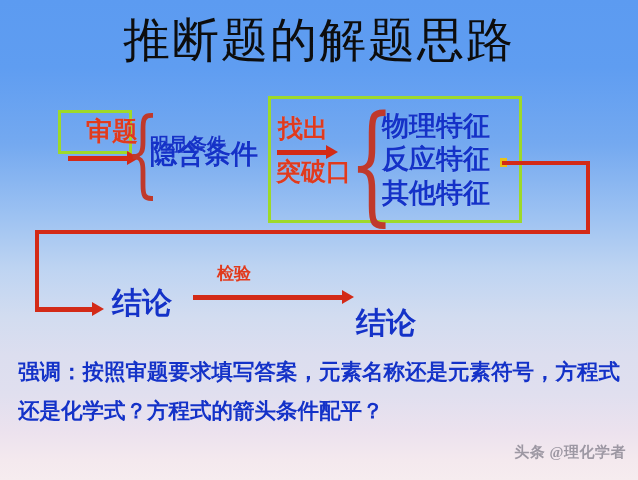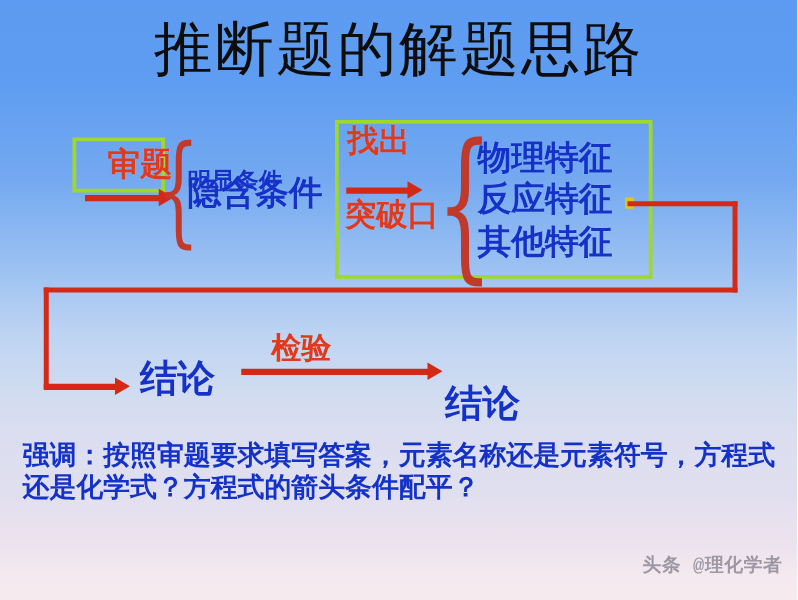--- a/index.html
+++ b/index.html
@@ -63,28 +63,28 @@
     font-family: "DejaVu Sans", "Liberation Sans", sans-serif;
     white-space: nowrap;
     text-shadow: 0 0 1px rgba(255,255,255,0.3);
   }
 
   
   #t-original   { left: 2px;   top: 136px; font-size: 31px; }
   #t-shenti     { left: 66px;  top: 114px; font-size: 26px; margin-left: 20px; }
   #t-cond1      { left: 150px; top: 132px; font-size: 19px; }
   #t-cond2      { left: 150px; top: 136px; font-size: 27px; }
-  #t-zhaochu    { left: 278px; top: 96px; font-size: 25px; }
+  #t-zhaochu    { left: 278px; top: 112px; font-size: 25px; }
   #t-tupokou    { left: 276px; top: 155px; font-size: 25px; }
   #t-feat1      { left: 382px; top: 108px; font-size: 27px; }
   #t-feat2      { left: 382px; top: 141px; font-size: 27px; }
   #t-feat3      { left: 382px; top: 175px; font-size: 27px; }
   #t-tuiduan    { left: 44px;  top: 263px; font-size: 24px; }
   #t-jielun     { left: 112px; top: 283px; font-size: 30px; }
-  #t-jianyan    { left: 217px; top: 262px; font-size: 24px; }
+  #t-jianyan    { left: 217px; top: 262px; font-size: 17px; }
   #t-correct1   { left: 356px; top: 270px; font-size: 30px; }
   #t-correct2   { left: 356px; top: 303px; font-size: 30px; }
 
   
   .green-box {
     position: absolute;
     border: 3px solid #9ed929;
     background: transparent;
     box-sizing: border-box;
   }
@@ -156,37 +156,37 @@
 
   
   #emphasis {
     position: absolute;
     left: 18px;
     top: 352px;
     width: 612px;
     color: #1432c8;
     font-weight: bold;
     font-size: 21.5px;
-    line-height: 26px;
+    line-height: 39px;
     font-family: "DejaVu Sans", "Liberation Sans", sans-serif;
     text-shadow: 0 0 1px rgba(255,255,255,0.4);
   }
 
   
   #watermark {
     position: absolute;
     right: 12px;
     bottom: 18px;
     color: #7d7a87;
     opacity: 0.72;
     font-size: 15px;
     font-weight: bold;
     letter-spacing: 0.5px;
     white-space: nowrap;
-    font-family: Liberation Mono, monospace;
+    font-family: Liberation Serif, serif;
   }
 </style>
 </head>
 <body>
 
 <div id="slide">
 
   <div class="title">推断题的解题思路</div>
 
   <div class="green-box" id="box-shenti"></div>

